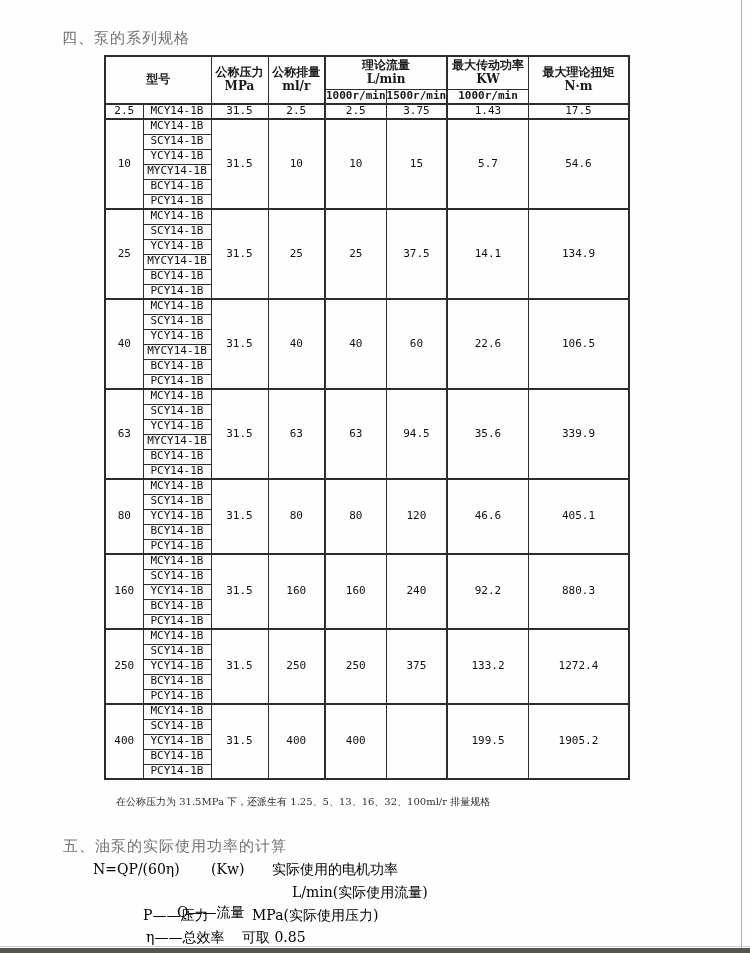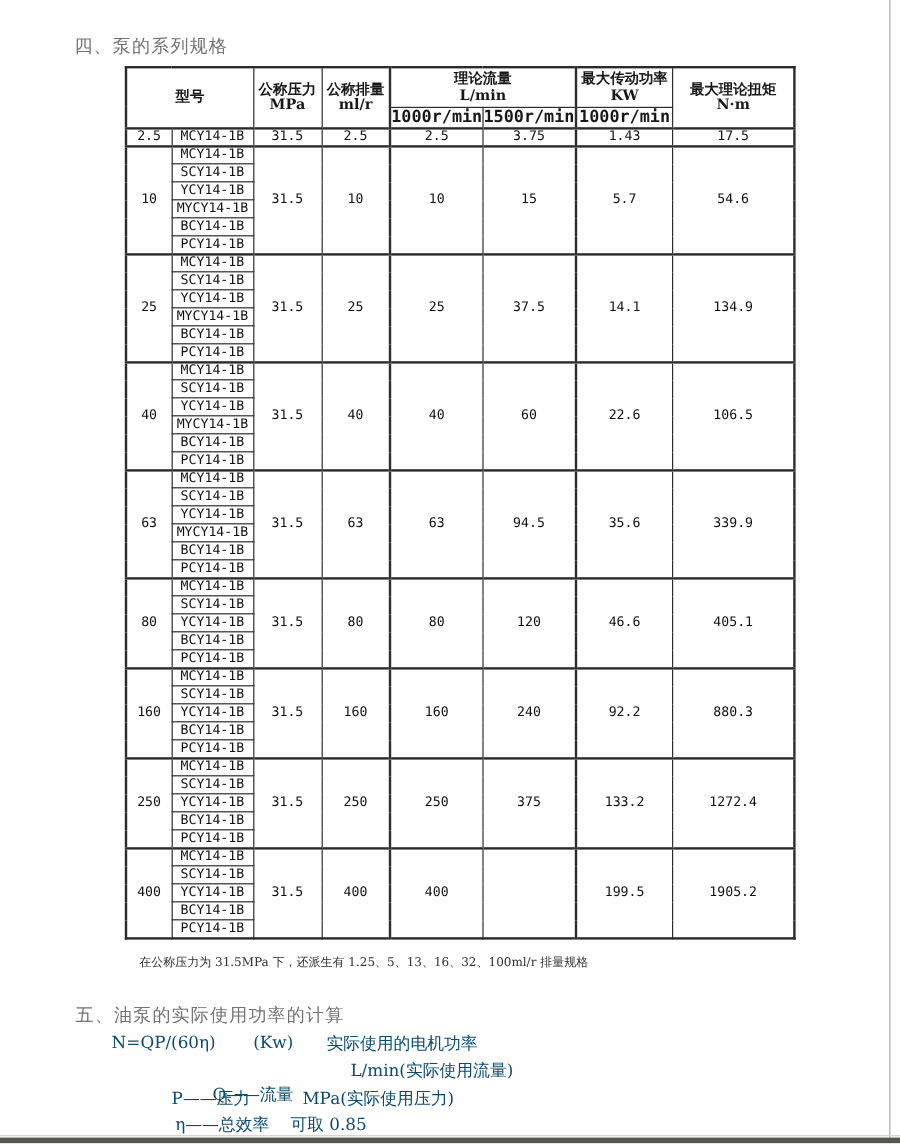--- a/index.html
+++ b/index.html
@@ -27,28 +27,28 @@
     font-family:"DejaVu Sans Mono", monospace;
     font-size:11px; color:#101010; line-height:1.15;
     overflow:hidden;
   }
   .spec-table thead th {
     font-weight:bold; font-size:12px; color:#181818;
     font-family:"DejaVu Serif", serif;
   }
   .spec-table thead tr.h1 { height:33px; }
   .spec-table thead tr.h2 { height:15px; }
-  .spec-table thead tr.h2 th { font-family:"DejaVu Sans Mono", monospace; font-size:14px; }
+  .spec-table thead tr.h2 th { font-family:"DejaVu Sans Mono", monospace; font-size:11px; }
   .spec-table tbody tr { height:15px; }
   .spec-table tbody td { font-size:11px; }
   .spec-table tbody tr.group-start td { border-top:2px solid #2b2b2b; }
   .spec-table .thickR { border-right-width:2px; }
 
   
-  .fx { font-size:14px; color:#0c4a6e; }
+  .fx { font-size:14px; color:#000000; }
   .f1a { left:93px;  top:861px; }
   .f1b { left:211px; top:861px; }
   .f1c { left:272px; top:861px; }
   .f2a { left:143px; top:904px;margin-left:34px; }
   .f2b { left:256px; top:884px;margin-left:36px; }
   .f3a { left:143px; top:907px; }
   .f3b { left:252px; top:907px; }
   .f4a { left:146px; top:929px; }
   .f4b { left:242px; top:929px; }
 

